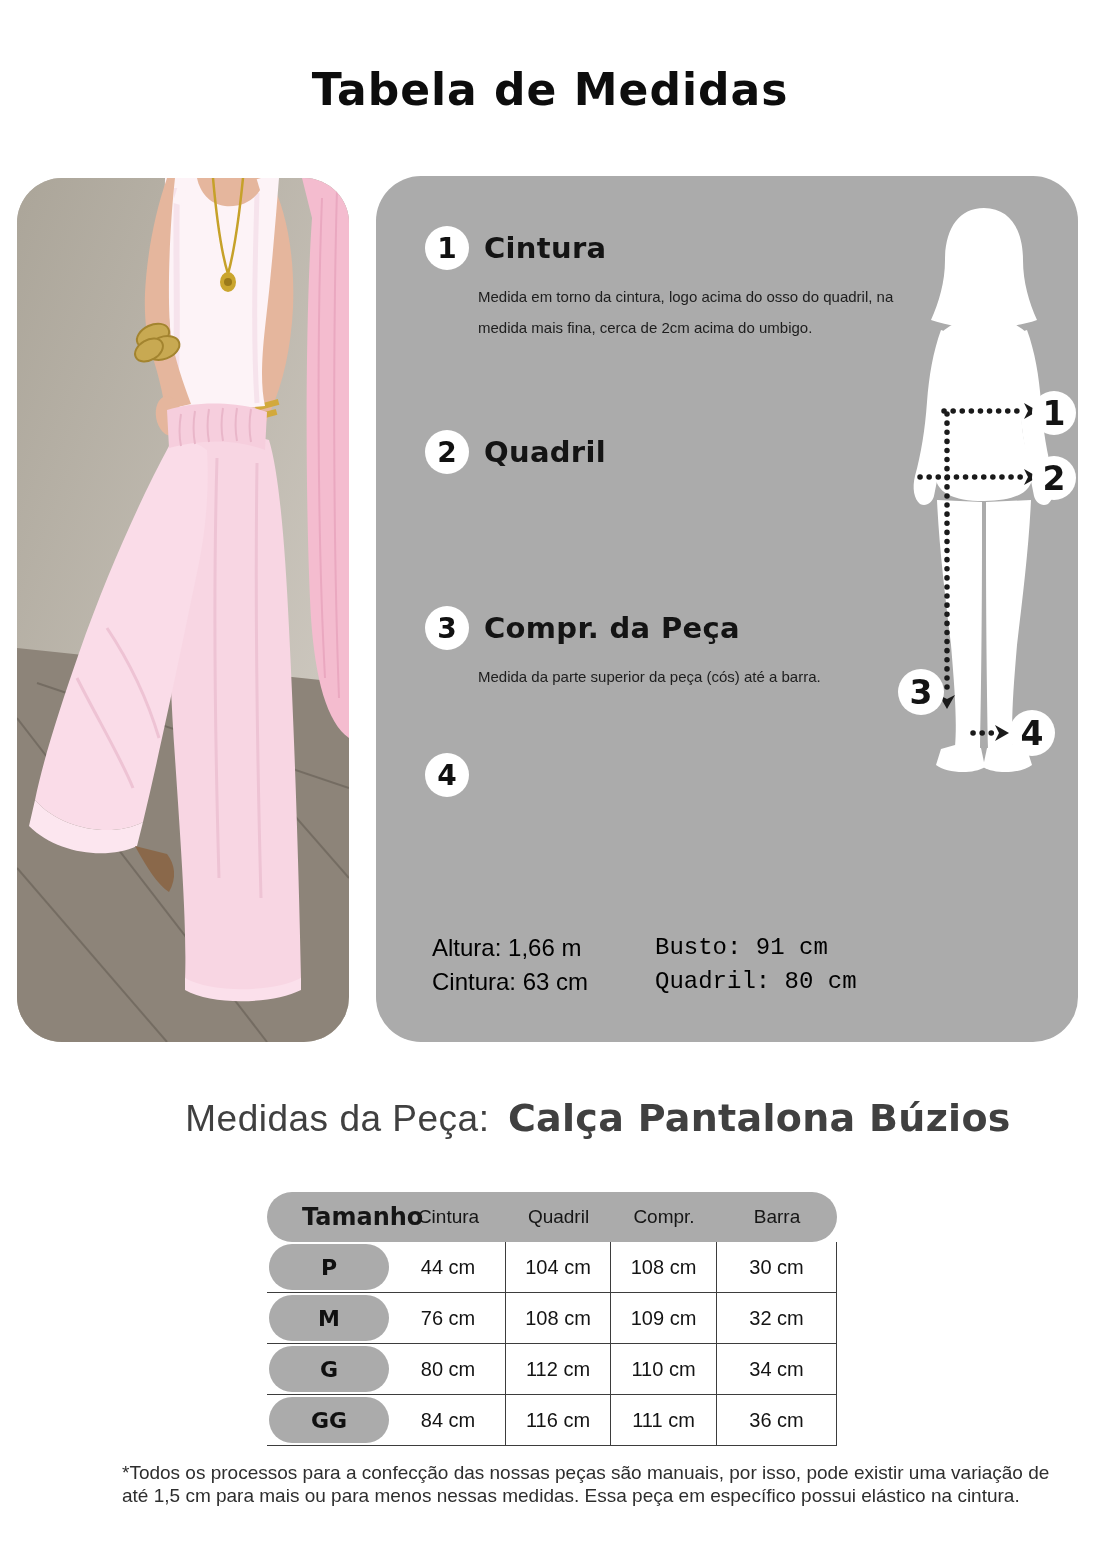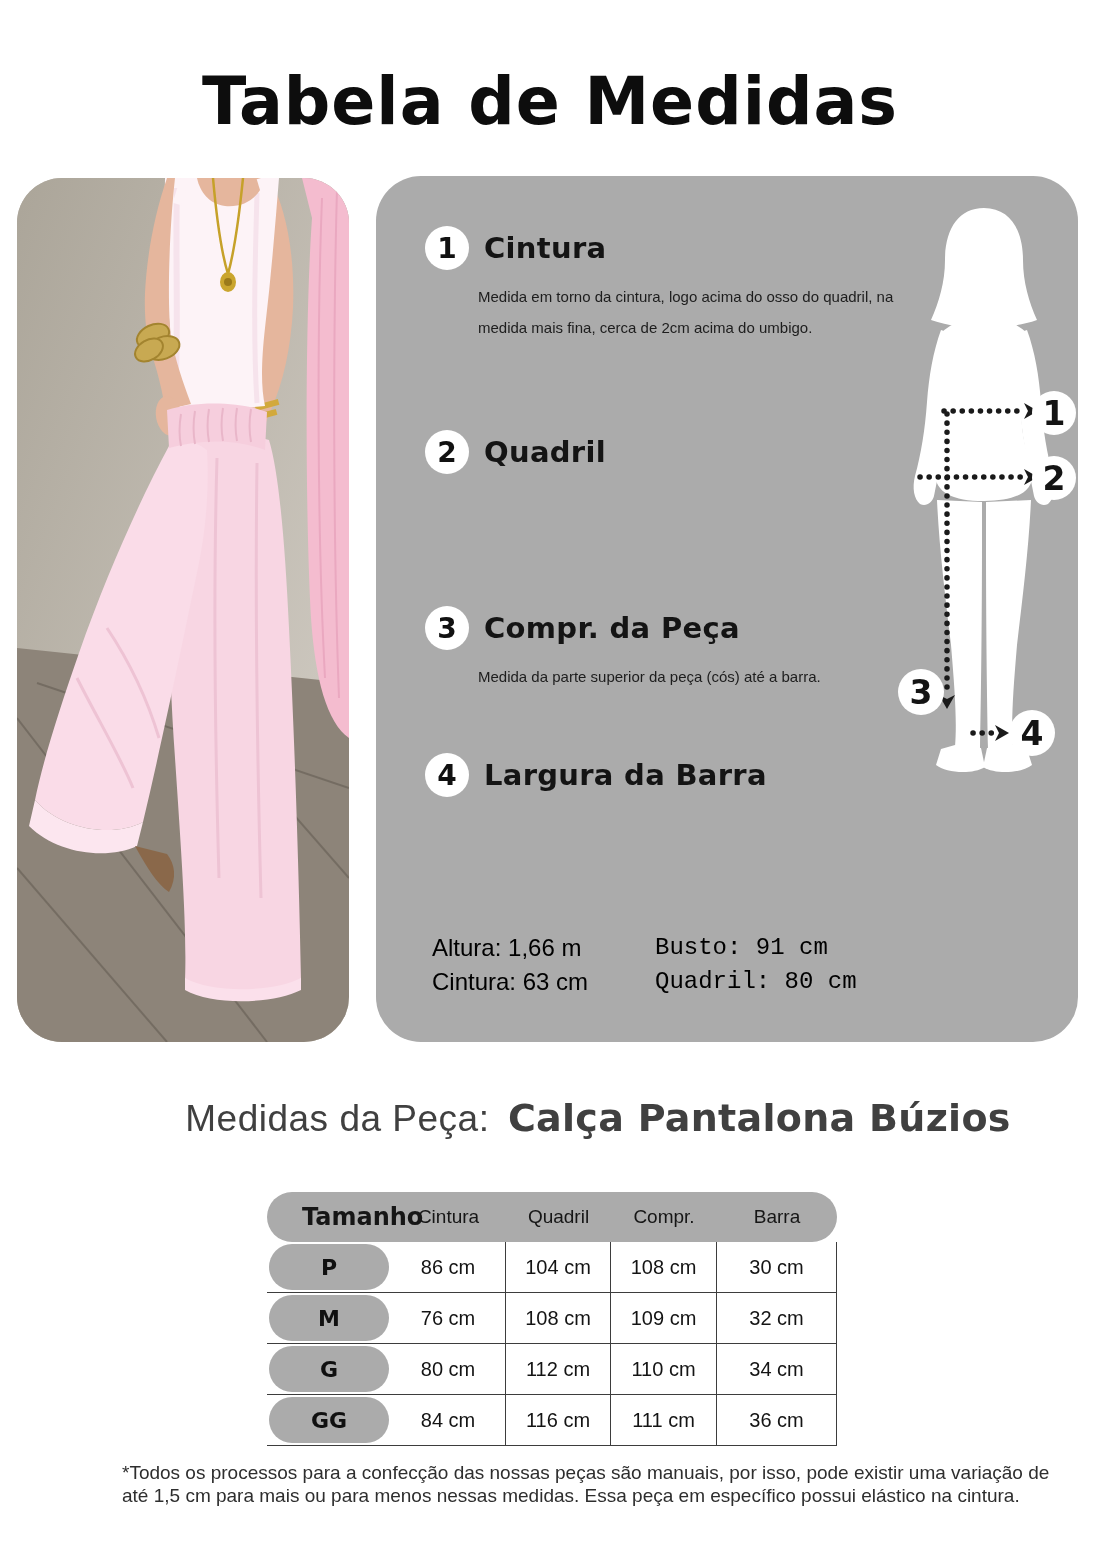--- a/index.html
+++ b/index.html
@@ -1,21 +1,21 @@
 <!DOCTYPE html>
 <html><head>
 <meta charset="utf-8">
 <style>
   html,body{margin:0;padding:0;background:#fff;}
   .page{position:relative;width:1100px;height:1556px;background:#ffffff;
         font-family:"Liberation Sans",sans-serif;color:#1a1a1a;overflow:hidden;}
 
   .title{position:absolute;top:64px;left:0;width:100%;margin:0;text-align:center;
          font-family:"DejaVu Sans","Liberation Sans",sans-serif;
-         font-size:65px;font-weight:800;letter-spacing:1px;color:#0d0d0d;}
+         font-size:44px;font-weight:800;letter-spacing:1px;color:#0d0d0d;}
 
   
   .photo{position:absolute;left:17px;top:178px;width:332px;height:864px;
          border-radius:45px;overflow:hidden;background:#bdb7ae;}
 
   
   .panel{position:absolute;left:376px;top:176px;width:702px;height:866px;
          border-radius:45px;background:#ABABAB;}
 
   .guide-item{position:absolute;display:flex;align-items:center;gap:15px;}
@@ -161,21 +161,20 @@
         <span>3</span>
       </span>
     <span class="item-title">Compr. da Peça</span>
   </div>
   <p class="item-desc" style="left:478px;top:661px;width:460px;">Medida da parte superior da peça (cós) até a barra.</p>
 
   <div class="guide-item" style="left:425px;top:753px;">
     <span class="badge">
         <span>4</span>
       </span>
-    <span class="item-title">Largura da Barra</span>
   </div>
 
   <div class="stats-col" style="left:432px;top:931px;">
     <div>Altura: 1,66 m</div>
     <div>Cintura: 63 cm</div>
   </div>
   <div class="stats-col" style="left:655px;top:931px;font-family:Liberation Mono, monospace;">
     <div>Busto: 91 cm</div>
     <div>Quadril: 80 cm</div>
   </div>
@@ -227,21 +226,21 @@
       <div class="th">Cintura</div>
       <div class="th">Quadril</div>
       <div class="th">Compr.</div>
       <div class="th">Barra</div>
     </div>
     <div class="tbody">
       <div class="trow">
         <div class="td td-pill">
             <span class="pill">P</span>
           </div>
-        <div class="td">86 cm</div>
+        <div class="td">44 cm</div>
         <div class="td">104 cm</div>
         <div class="td">108 cm</div>
         <div class="td">30 cm</div>
       </div>
       <div class="trow">
         <div class="td td-pill">
             <span class="pill">M</span>
           </div>
         <div class="td">76 cm</div>
         <div class="td">108 cm</div>

